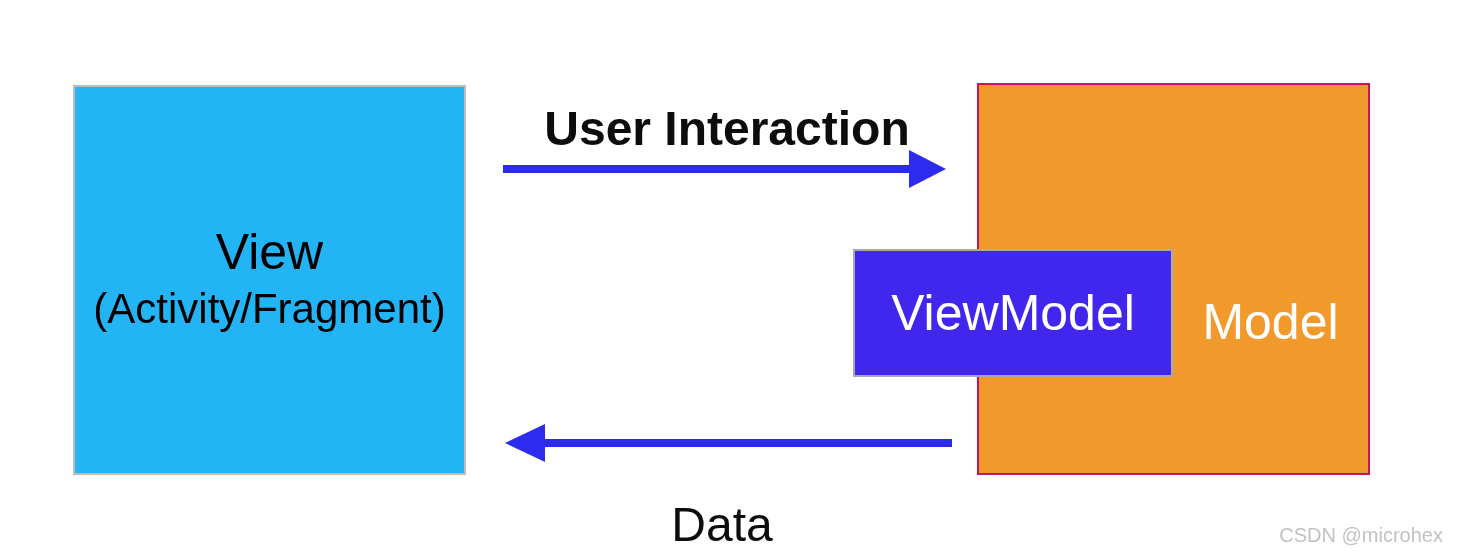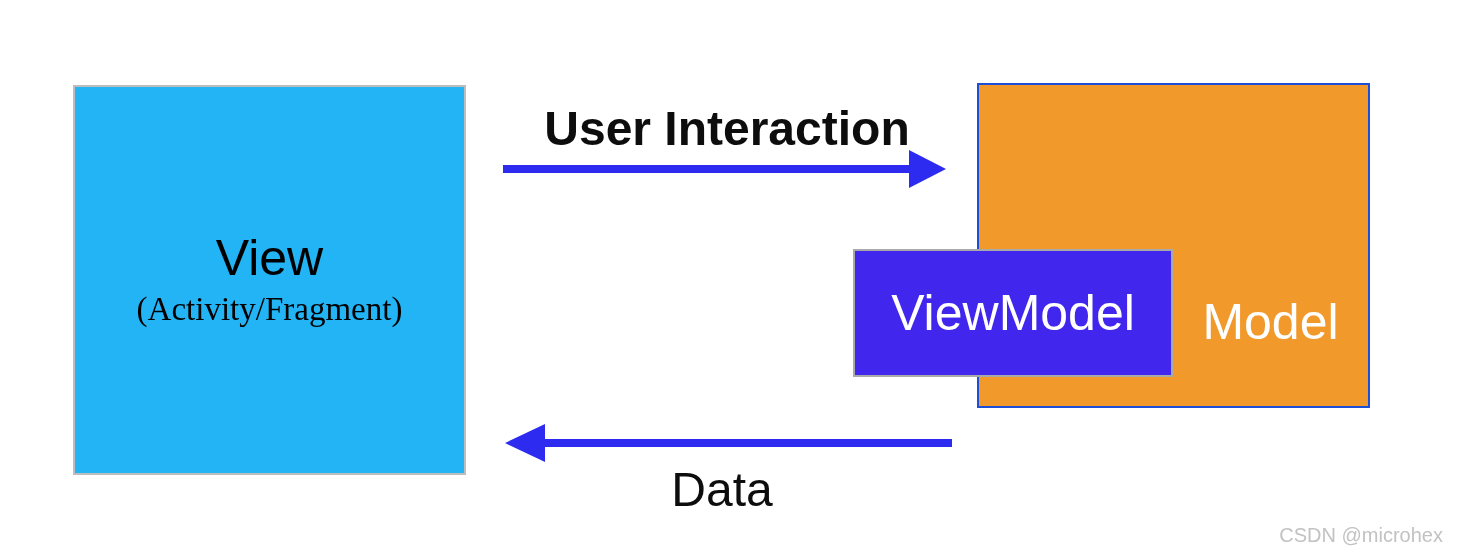--- a/index.html
+++ b/index.html
@@ -31,32 +31,31 @@
     align-items: center;
     justify-content: center;
     color: #000000;
     z-index: 1;
   }
   .view-title {
     font-size: 50px;
     line-height: 1.1;
   }
   .view-subtitle {
-    font-size: 33px;
+    font-size: 42px;
     line-height: 1.2;
     margin-top: 4px;
-    font-family: Liberation Serif, serif;
   }
   .model-box {
     left: 977px;
     top: 83px;
     width: 393px;
-    height: 325px;
+    height: 392px;
     background: #f2992b;
-    border: 2px solid #1d4ed8;
+    border: 2px solid #be185d;
     z-index: 1;
   }
   .model-label {
     position: absolute;
     left: 194px;
     width: 195px;
     top: 207px;
     text-align: center;
     color: #ffffff;
     font-size: 50px;
@@ -123,21 +122,21 @@
   }
   .label-top {
     left: 503px;
     width: 448px;
     top: 101px;
     font-weight: bold;
   }
   .label-bottom {
     left: 522px;
     width: 400px;
-    top: 462px;
+    top: 497px;
   }
   .watermark {
     position: absolute;
     right: 15px;
     top: 524px;
     color: #c2c2c2;
     font-size: 20px;
     z-index: 2;
   }
 </style>

